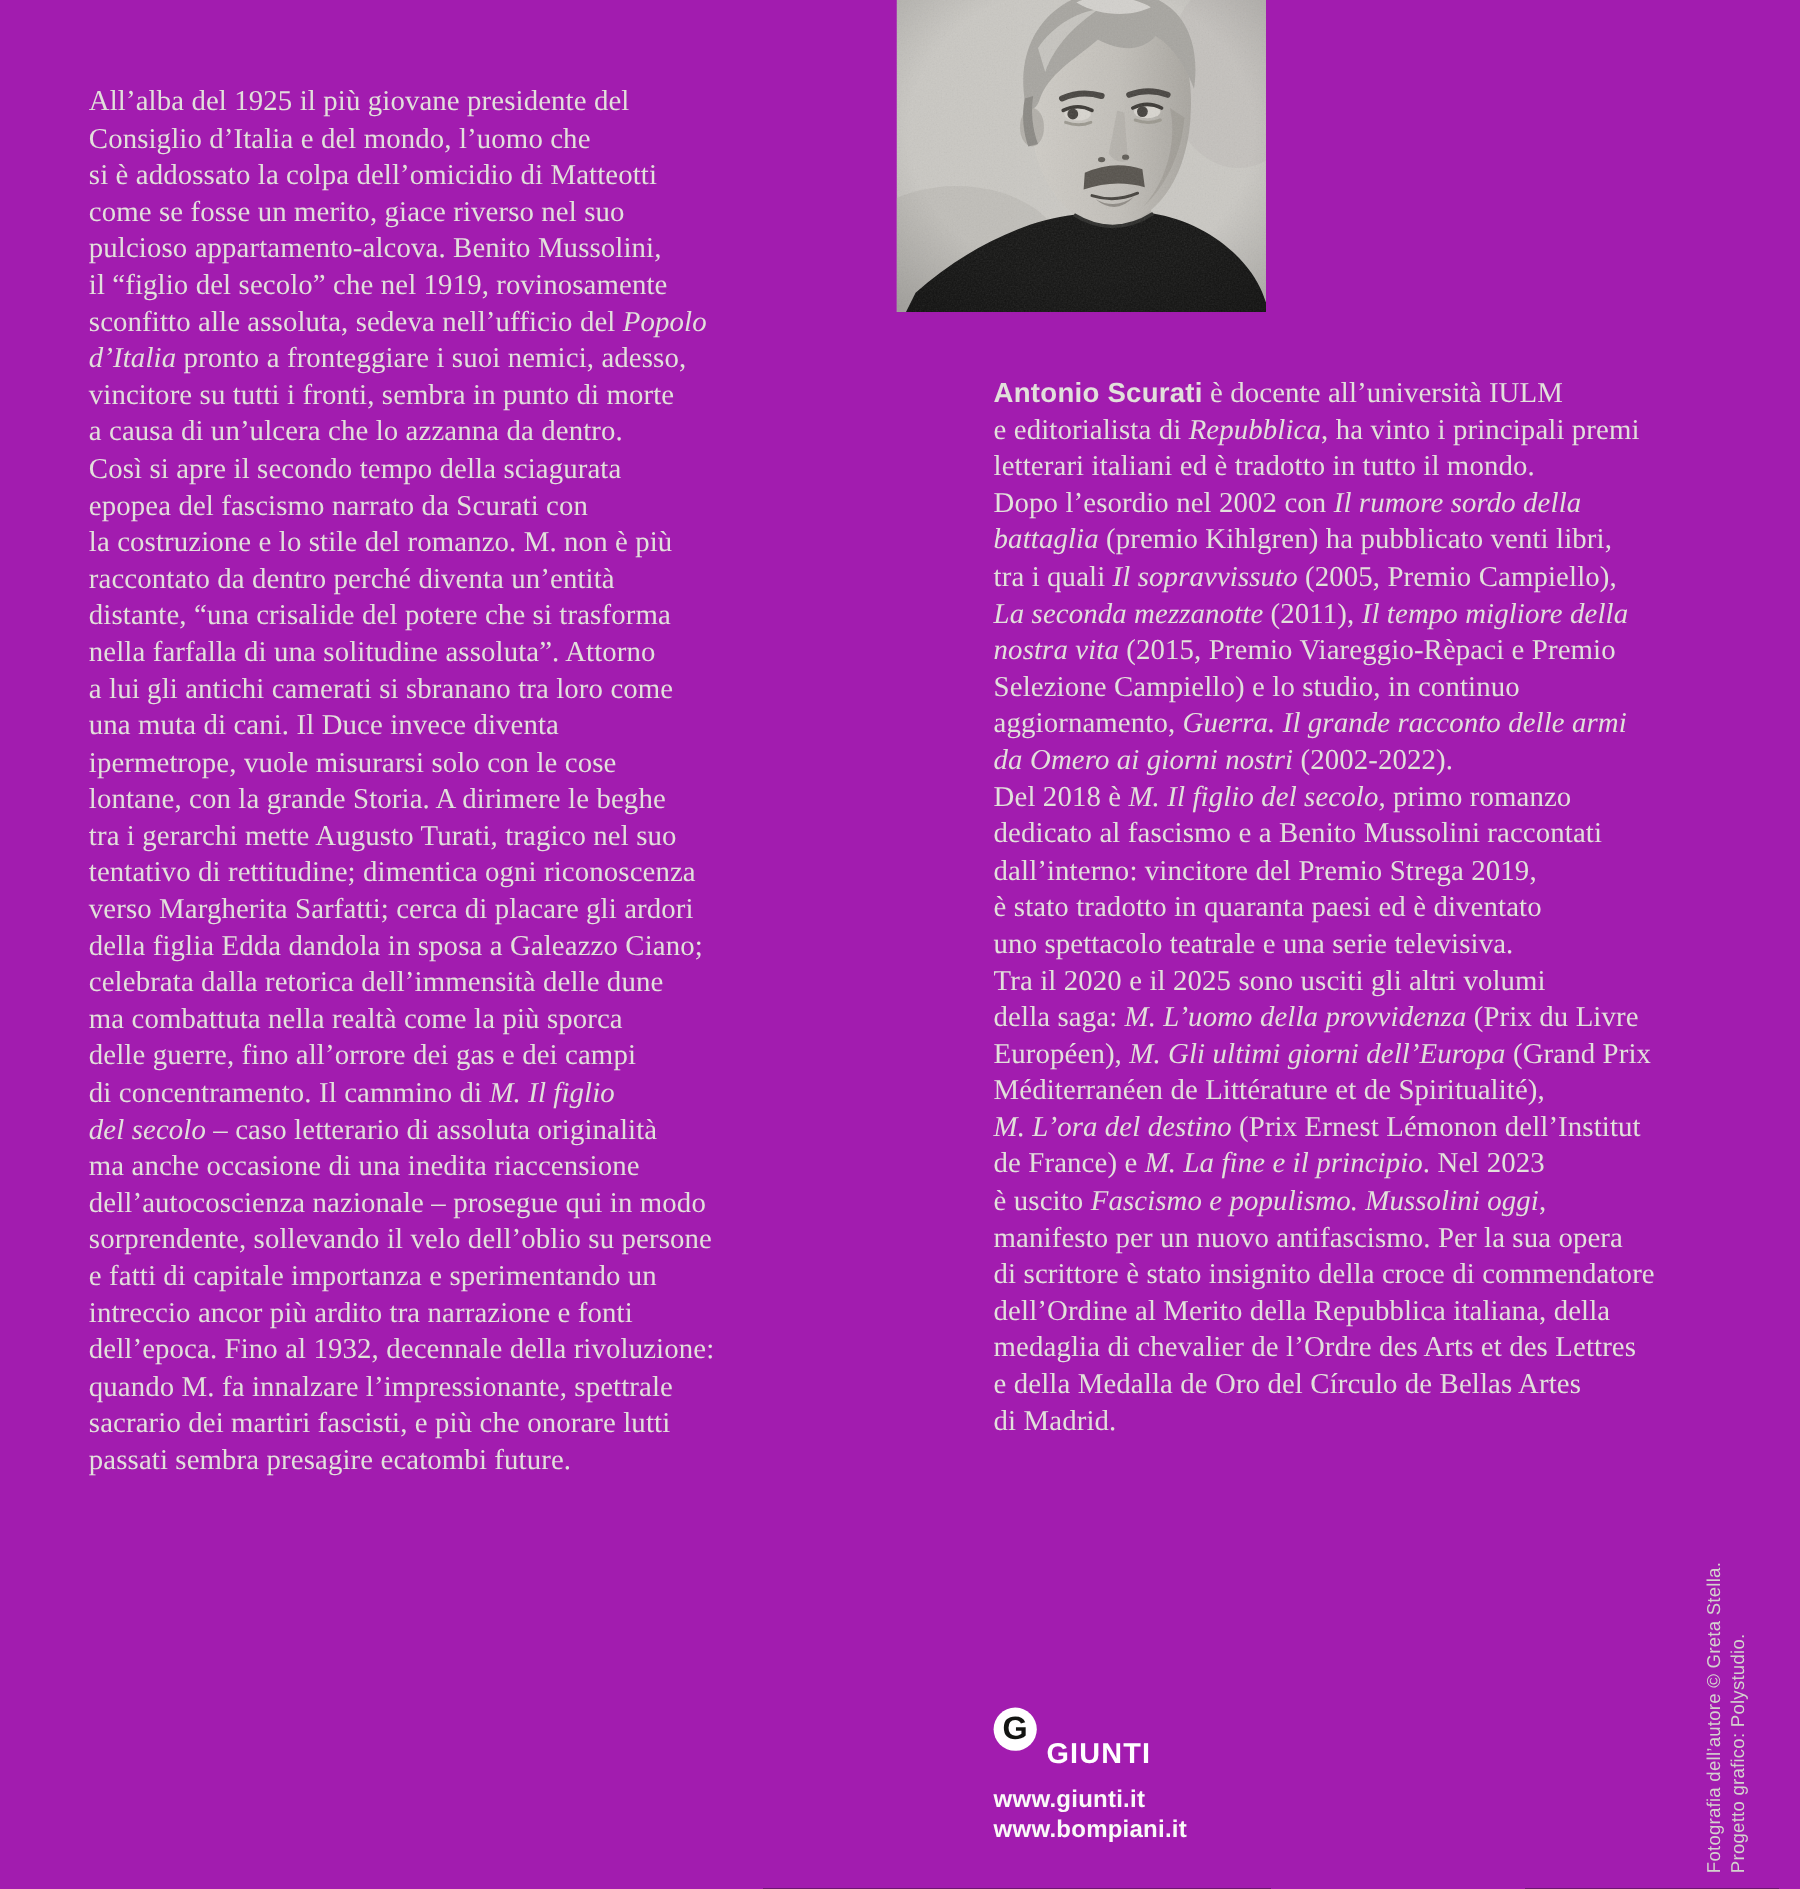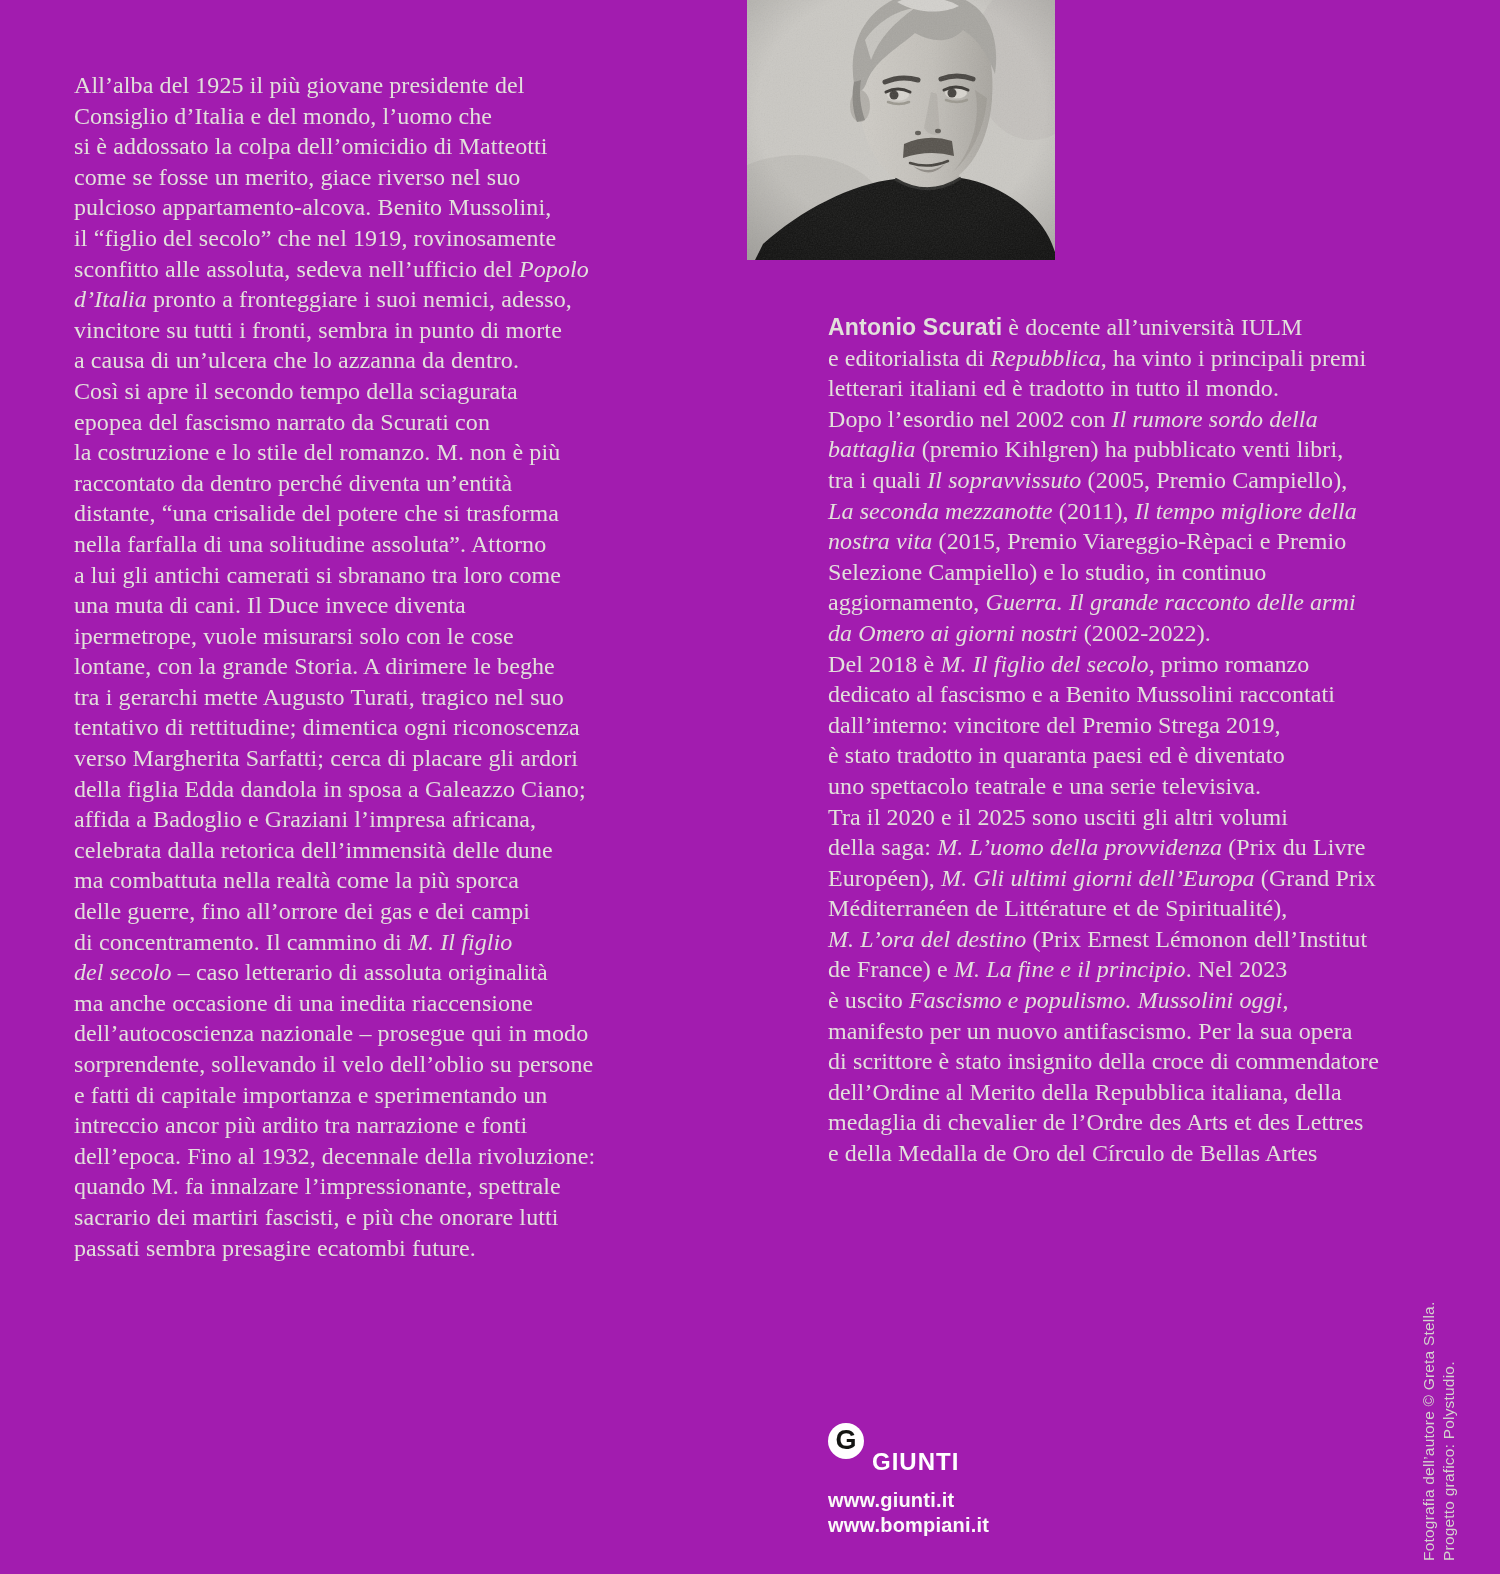--- a/index.html
+++ b/index.html
@@ -85,21 +85,20 @@
       <div class="tline"><span>distante, “una crisalide del potere che si trasforma</span></div>
       <div class="tline"><span>nella farfalla di una solitudine assoluta”. Attorno</span></div>
       <div class="tline"><span>a lui gli antichi camerati si sbranano tra loro come</span></div>
       <div class="tline"><span>una muta di cani. Il Duce invece diventa</span></div>
       <div class="tline"><span>ipermetrope, vuole misurarsi solo con le cose</span></div>
       <div class="tline"><span>lontane, con la grande Storia. A dirimere le beghe</span></div>
       <div class="tline"><span>tra i gerarchi mette Augusto Turati, tragico nel suo</span></div>
       <div class="tline"><span>tentativo di rettitudine; dimentica ogni riconoscenza</span></div>
       <div class="tline"><span>verso Margherita Sarfatti; cerca di placare gli ardori</span></div>
       <div class="tline"><span>della figlia Edda dandola in sposa a Galeazzo Ciano;</span></div>
-      <div class="tline"><span>affida a Badoglio e Graziani l’impresa africana,</span></div>
       <div class="tline"><span>celebrata dalla retorica dell’immensità delle dune</span></div>
       <div class="tline"><span>ma combattuta nella realtà come la più sporca</span></div>
       <div class="tline"><span>delle guerre, fino all’orrore dei gas e dei campi</span></div>
       <div class="tline"><span>di concentramento. Il cammino di </span><span class="it">M. Il figlio</span></div>
       <div class="tline"><span class="it">del secolo</span><span> – caso letterario di assoluta originalità</span></div>
       <div class="tline"><span>ma anche occasione di una inedita riaccensione</span></div>
       <div class="tline"><span>dell’autocoscienza nazionale – prosegue qui in modo</span></div>
       <div class="tline"><span>sorprendente, sollevando il velo dell’oblio su persone</span></div>
       <div class="tline"><span>e fatti di capitale importanza e sperimentando un</span></div>
       <div class="tline"><span>intreccio ancor più ardito tra narrazione e fonti</span></div>
@@ -198,20 +197,21 @@
       <div class="tline"><span>Européen), </span><span class="it">M. Gli ultimi giorni dell’Europa</span><span> (Grand Prix</span></div>
       <div class="tline"><span>Méditerranéen de Littérature et de Spiritualité),</span></div>
       <div class="tline"><span class="it">M. L’ora del destino</span><span> (Prix Ernest Lémonon dell’Institut</span></div>
       <div class="tline"><span>de France) e </span><span class="it">M. La fine e il principio</span><span>. Nel 2023</span></div>
       <div class="tline"><span>è uscito </span><span class="it">Fascismo e populismo. Mussolini oggi</span><span>,</span></div>
       <div class="tline"><span>manifesto per un nuovo antifascismo. Per la sua opera</span></div>
       <div class="tline"><span>di scrittore è stato insignito della croce di commendatore</span></div>
       <div class="tline"><span>dell’Ordine al Merito della Repubblica italiana, della</span></div>
       <div class="tline"><span>medaglia di chevalier de l’Ordre des Arts et des Lettres</span></div>
       <div class="tline"><span>e della Medalla de Oro del Círculo de Bellas Artes</span></div>
+      <div class="tline"><span>di Madrid.</span></div>
     </section>
 
   <div class="publisher">
     <div class="logo-row">
       <span class="logo-mark">G</span>
       <span class="logo-text">GIUNTI</span>
     </div>
     <div class="urls">
       <div>www.giunti.it</div>
       <div>www.bompiani.it</div>

